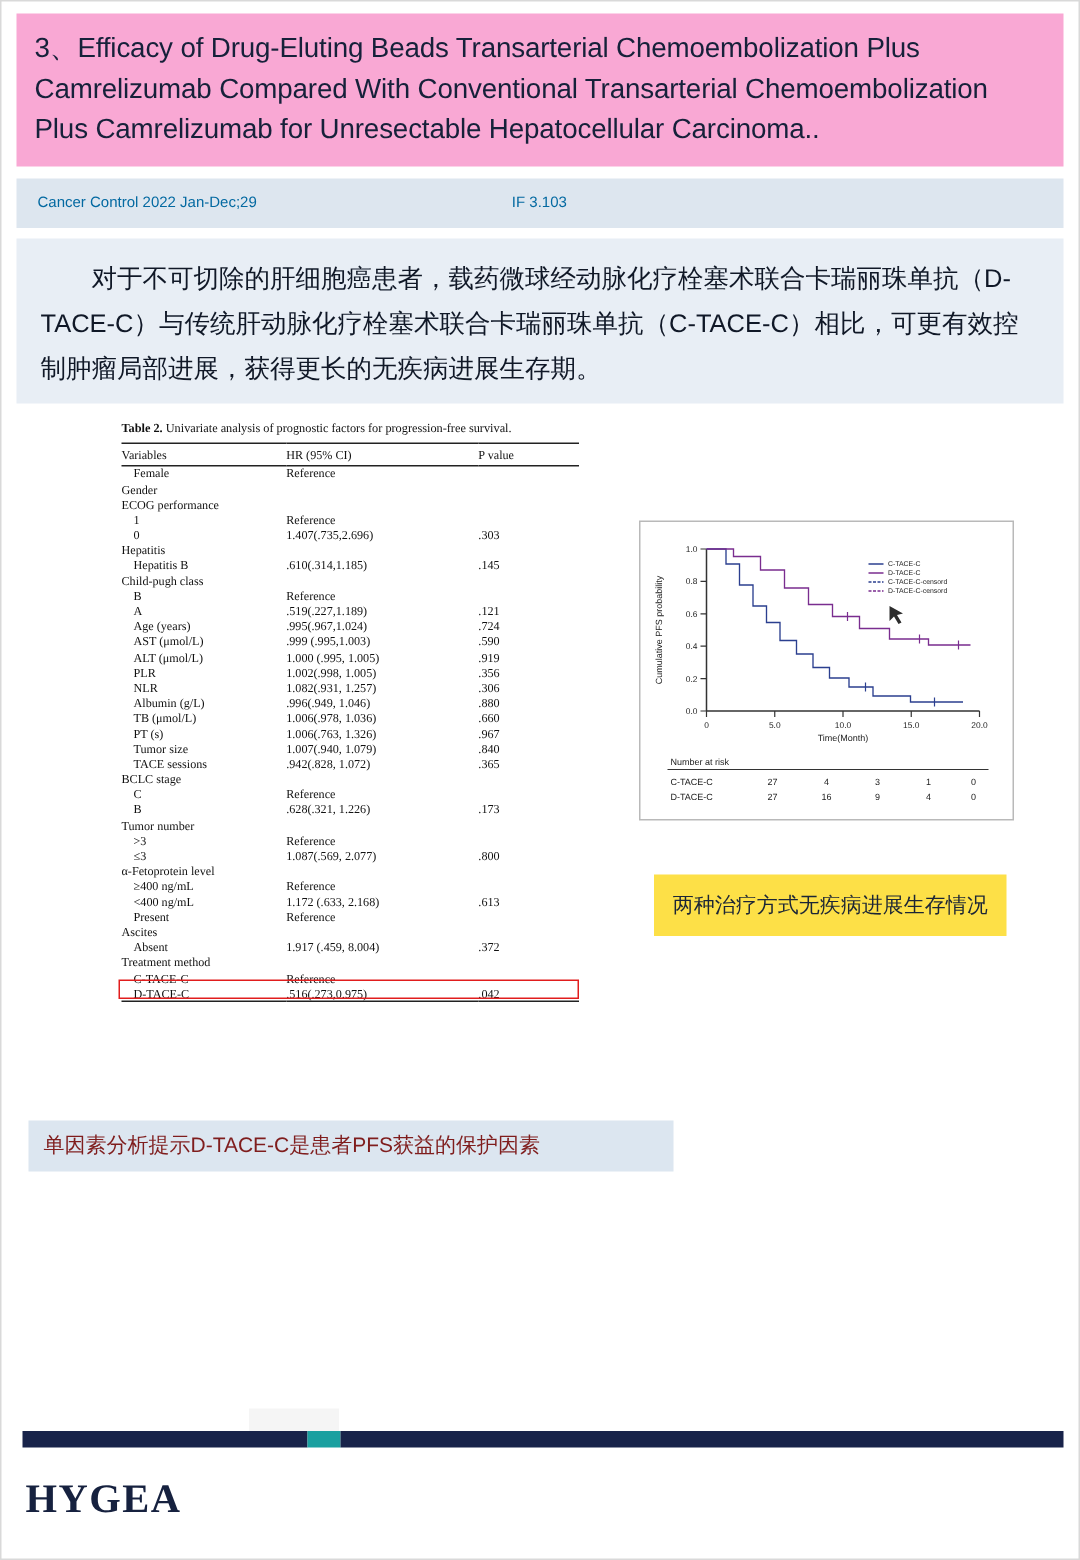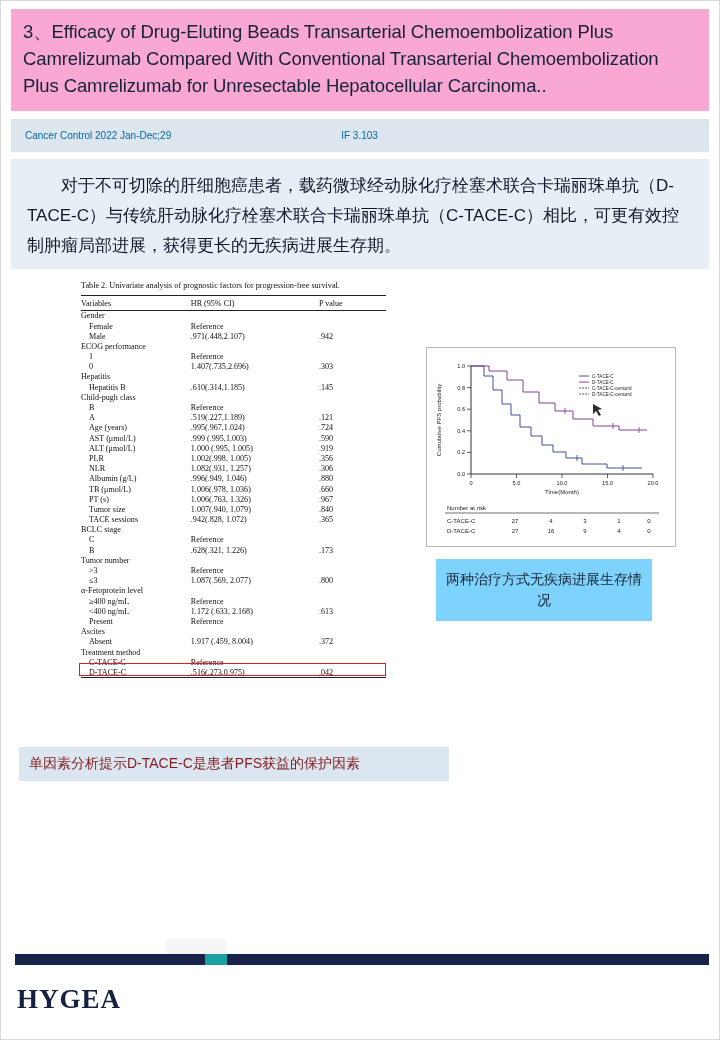--- a/index.html
+++ b/index.html
@@ -82,21 +82,21 @@
     background: #fff;
     font-family: "Liberation Serif", serif;
     font-size: 8.1px;
     color: #111;
   }
   .tbl-caption {
     font-size: 8.2px;
     line-height: 1.3;
     margin-bottom: 4px;
   }
-  .tbl-caption b { font-weight: 400; }
+  .tbl-caption b { font-weight: 700; }
   table.tbl {
     width: 100%;
     border-collapse: collapse;
   }
   table.tbl th, table.tbl td {
     padding: 0.6px 0;
     vertical-align: bottom;
     font-weight: 400;
   }
   .tbl thead th {
@@ -130,23 +130,23 @@
     top: 72px;
     width: 250px;
     height: 200px;
     border: 1px solid #b9b9b9;
     background: #fff;
     box-sizing: border-box;
   }
   .km-caption-band {
     position: absolute;
     left: 435px;
-    top: 284px;
-    width: 216px;
-    background: #7dd3fc;
+    top: 308px;
+    width: 235px;
+    background: #fde047;
     padding: 10px 8px;
     box-sizing: border-box;
     text-align: center;
     font-size: 14px;
     color: #1b2536;
     line-height: 1.5;
   }
   .tbl-caption-band {
     position: absolute;
     left: 18px;
@@ -220,33 +220,28 @@
       <table class="tbl">
         <thead>
           <tr>
             <th>Variables</th>
             <th class="col-hr">HR (95% CI)</th>
             <th class="col-p">P value</th>
           </tr>
         </thead>
         <tbody>
             <tr>
+              <td class="var ind">Female</td>
+              <td class="hr">Reference</td>
+              <td class="p"></td>
+            </tr>
+            <tr>
               <td class="var">Gender</td>
               <td class="hr"></td>
               <td class="p"></td>
-            </tr>
-            <tr>
-              <td class="var ind">Female</td>
-              <td class="hr">Reference</td>
-              <td class="p"></td>
-            </tr>
-            <tr>
-              <td class="var ind">Male</td>
-              <td class="hr">.971(.448,2.107)</td>
-              <td class="p">.942</td>
             </tr>
             <tr>
               <td class="var">ECOG performance</td>
               <td class="hr"></td>
               <td class="p"></td>
             </tr>
             <tr>
               <td class="var ind">1</td>
               <td class="hr">Reference</td>
               <td class="p"></td>

